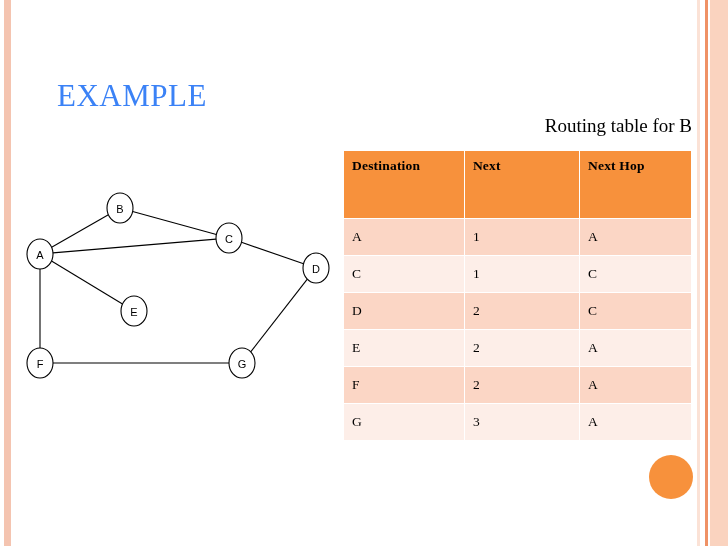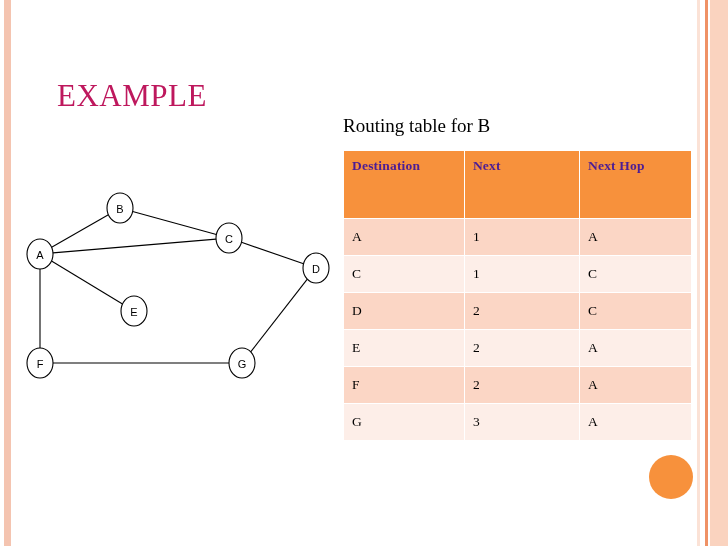--- a/index.html
+++ b/index.html
@@ -27,21 +27,21 @@
   .stripe-right-line  { left: 705px; width: 3px;  background: #ef9266; }
   .stripe-right-band  { left: 710px; width: 18px; background: #fad3bf; }
 
   
   .slide-title {
     position: absolute;
     left: 57px;
     top: 78px;
     font-size: 31px;
     letter-spacing: 0.5px;
-    color: #be185d;
+    color: #3b82f6;
     font-variant: small-caps;
     font-family: "Liberation Serif", serif;
     white-space: nowrap;
   }
 
   
   .graph-wrap {
     position: absolute;
     left: 0px;
     top: 180px;
@@ -66,39 +66,39 @@
     stroke-width: 1.1;
     fill: none;
   }
 
   
   .table-caption {
     position: absolute;
     left: 343px;
     top: 115px;
     width: 349px;
-    text-align: left;
+    text-align: right;
     font-size: 19px;
     color: #000000;
     font-family: "Liberation Serif", serif;
   }
 
   
   .routing-table {
     position: absolute;
     left: 343px;
     top: 150px;
     width: 349px;
     border-collapse: separate;
     border-spacing: 1px;
     font-family: "Liberation Serif", serif;
   }
   .routing-table th {
     background: #f7913c;
-    color: #4c1d95;
+    color: #000000;
     font-weight: bold;
     font-size: 13.5px;
     text-align: left;
     padding: 7px 8px 0 8px;
     height: 60px;
     vertical-align: top;
     letter-spacing: 0.2px;
   }
   .routing-table td {
     font-size: 13.5px;

